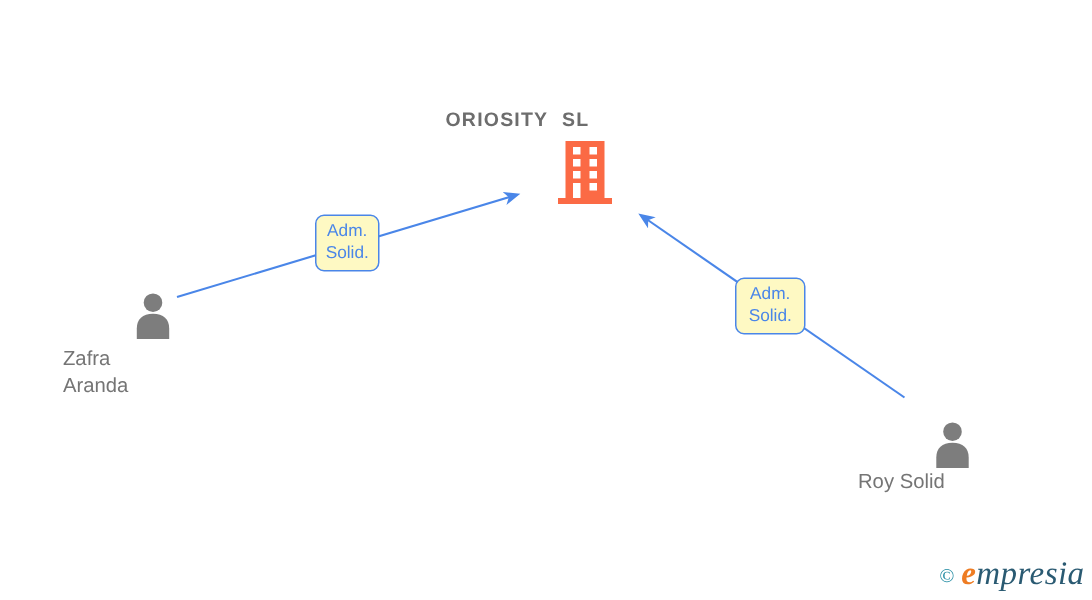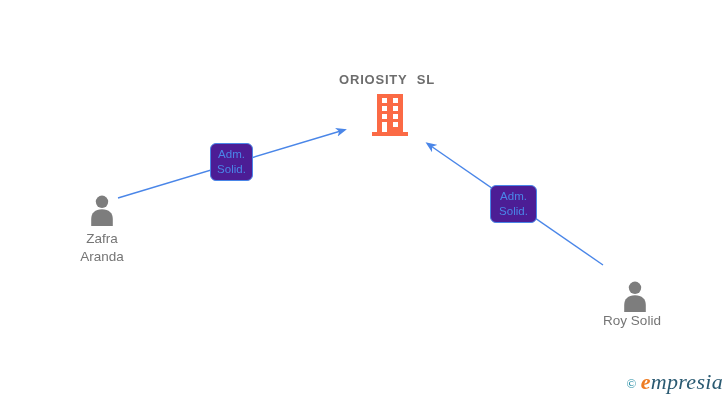--- a/index.html
+++ b/index.html
@@ -13,41 +13,40 @@
   }
   .edges-svg {
     position: absolute;
     left: 0; top: 0;
     width: 728px; height: 400px;
   }
   .company-name {
     position: absolute;
     left: 297px; top: 72px;
     width: 180px;
-    text-align: center;
     font-size: 13px;
     font-weight: bold;
     color: #6d6d6d;
     letter-spacing: 0.8px;
     word-spacing: 5px;
   }
   .icon-abs { position: absolute; }
   .person-label {
     position: absolute;
     width: 120px;
-    text-align: center;
+    text-align: left;
     font-size: 13.5px;
     line-height: 18px;
     color: #757575;
   }
   .person-label-zafra { left: 42px; top: 230px; }
   .person-label-roy  { left: 572px; top: 312px; }
   .edge-label {
     position: absolute;
-    background: #4c1d95;
+    background: #fef9c3;
     border: 1px solid #4a86e8;
     border-radius: 6px;
     color: #4a86e8;
     font-size: 11.5px;
     line-height: 15px;
     text-align: center;
     padding: 3px 0;
     box-sizing: border-box;
     cursor: pointer;
   }

